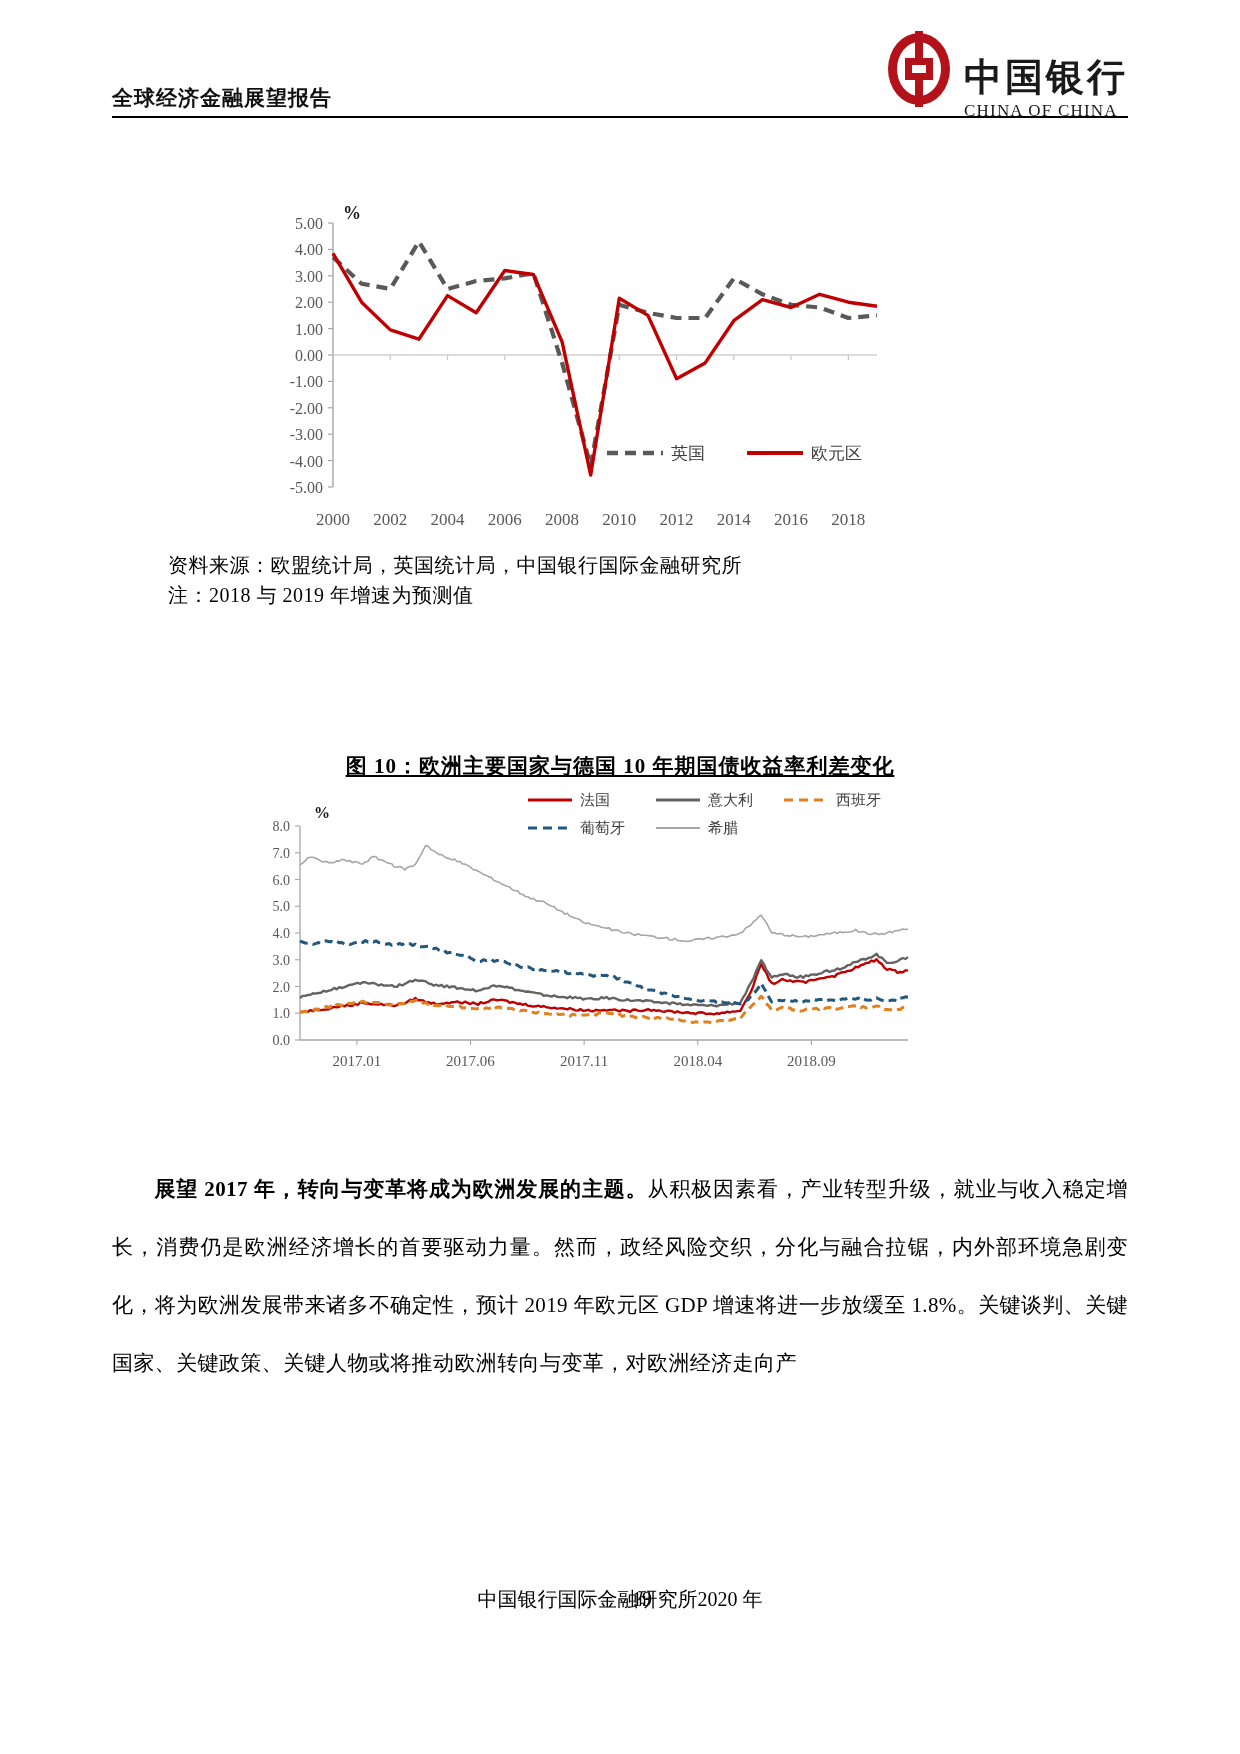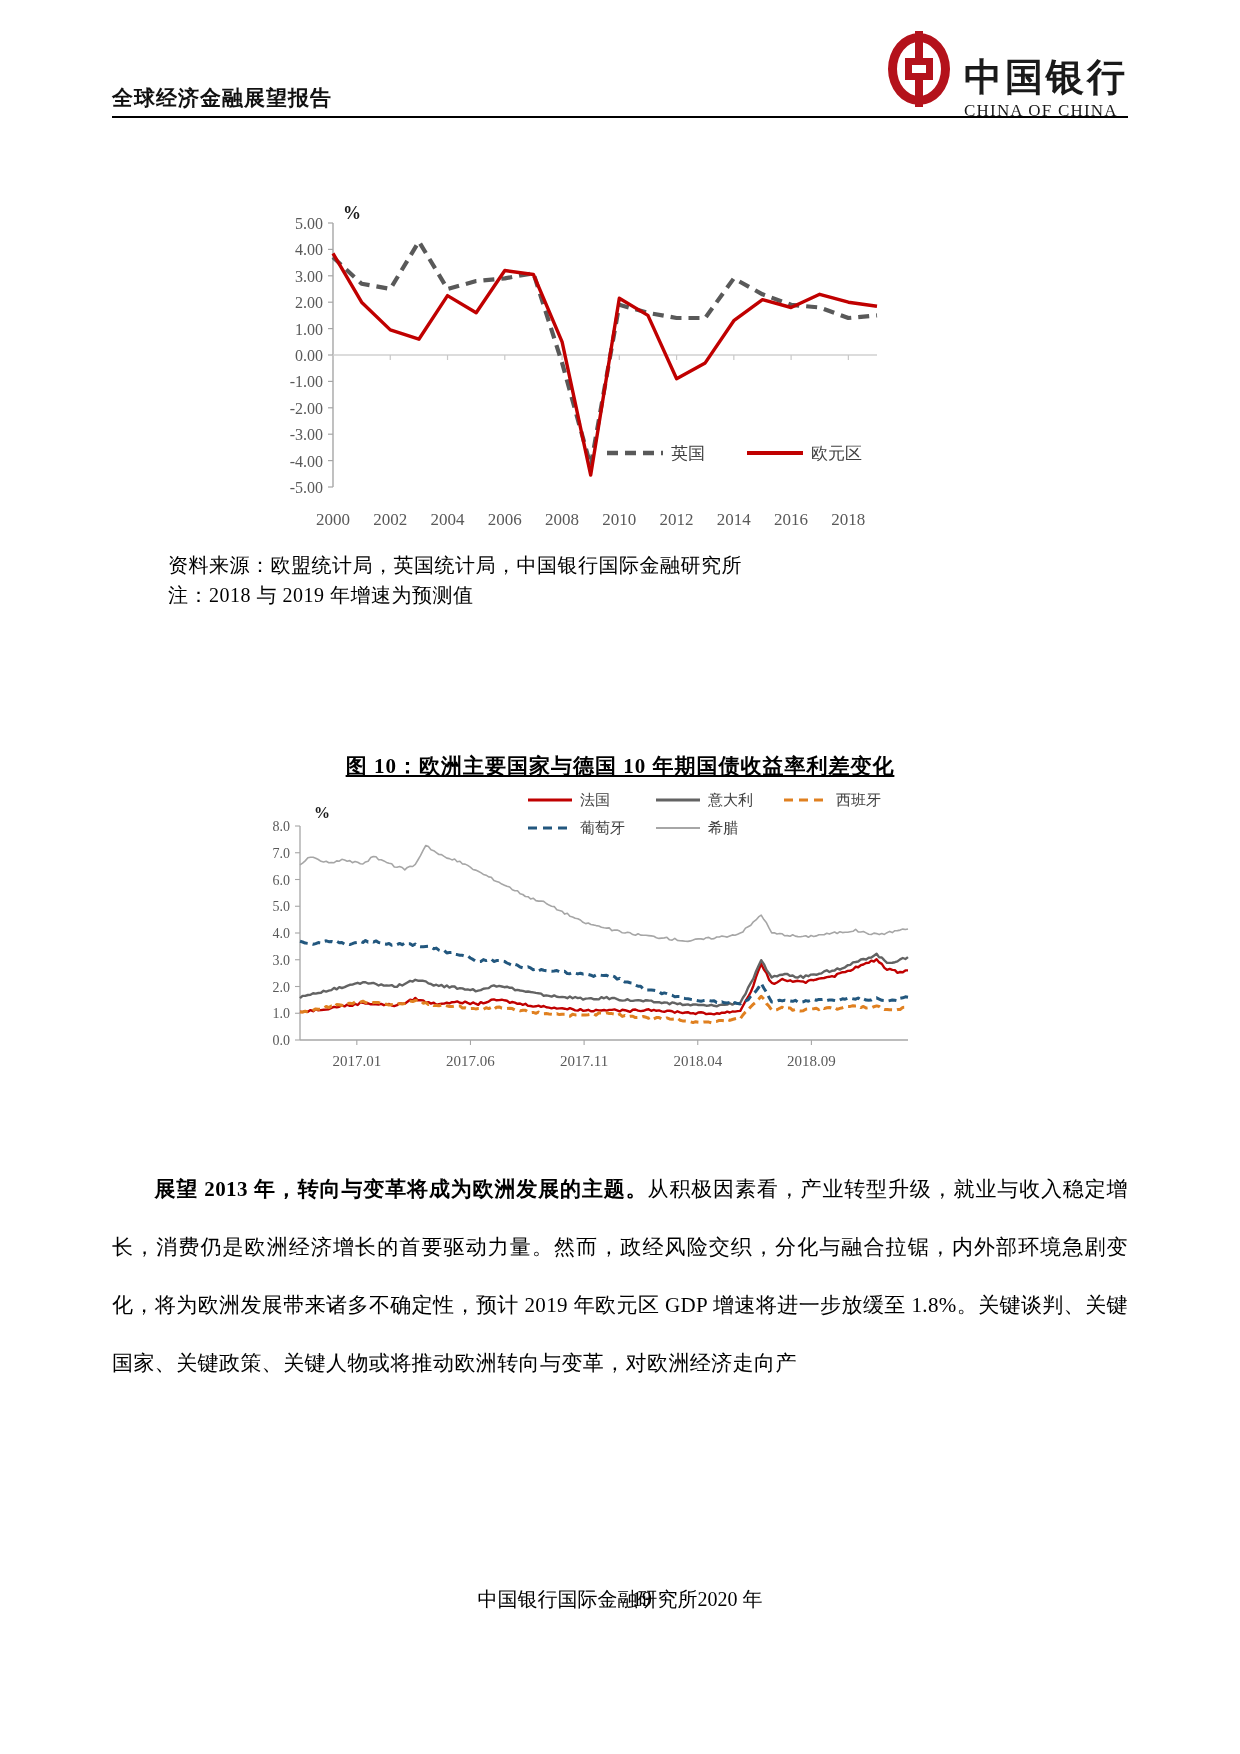--- a/index.html
+++ b/index.html
@@ -224,21 +224,21 @@
       <line x1="556" y1="10" x2="600" y2="10" stroke="#e08020" stroke-width="3.2" stroke-linecap="butt" stroke-dasharray="9,6"></line>
       <text x="608" y="15" font-size="15" class="legend-text">西班牙</text>
       <line x1="300" y1="38" x2="344" y2="38" stroke="#22577e" stroke-width="3.2" stroke-linecap="butt" stroke-dasharray="9,6"></line>
       <text x="352" y="43" font-size="15" class="legend-text">葡萄牙</text>
       <line x1="428" y1="38" x2="472" y2="38" stroke="#a6a6a6" stroke-width="1.8" stroke-linecap="butt"></line>
       <text x="480" y="43" font-size="15" class="legend-text">希腊</text>
     </svg>
 
 
   <div class="para" style="top:1160px;">
-    <span style="display:inline-block;width:42px;"></span><b>展望 2013 年，转向与变革将成为欧洲发展的主题。</b><span>从积极因素看，产业转型升级，就业与收入稳定增长，消费仍是欧洲经济增长的首要驱动力量。然而，政经风险交织，分化与融合拉锯，内外部环境急剧变化，将为欧洲发展带来诸多不确定性，预计 2019 年欧元区 GDP 增速将进一步放缓至 1.8%。关键谈判、关键国家、关键政策、关键人物或将推动欧洲转向与变革，对欧洲经济走向产</span>
+    <span style="display:inline-block;width:42px;"></span><b>展望 2017 年，转向与变革将成为欧洲发展的主题。</b><span>从积极因素看，产业转型升级，就业与收入稳定增长，消费仍是欧洲经济增长的首要驱动力量。然而，政经风险交织，分化与融合拉锯，内外部环境急剧变化，将为欧洲发展带来诸多不确定性，预计 2019 年欧元区 GDP 增速将进一步放缓至 1.8%。关键谈判、关键国家、关键政策、关键人物或将推动欧洲转向与变革，对欧洲经济走向产</span>
   </div>
 
   <div class="footer">
     <span>中国银行国际金融研究所</span>
     <span class="mid">19</span>
     <span>2020 年</span>
   </div>
 
 </div>
 

